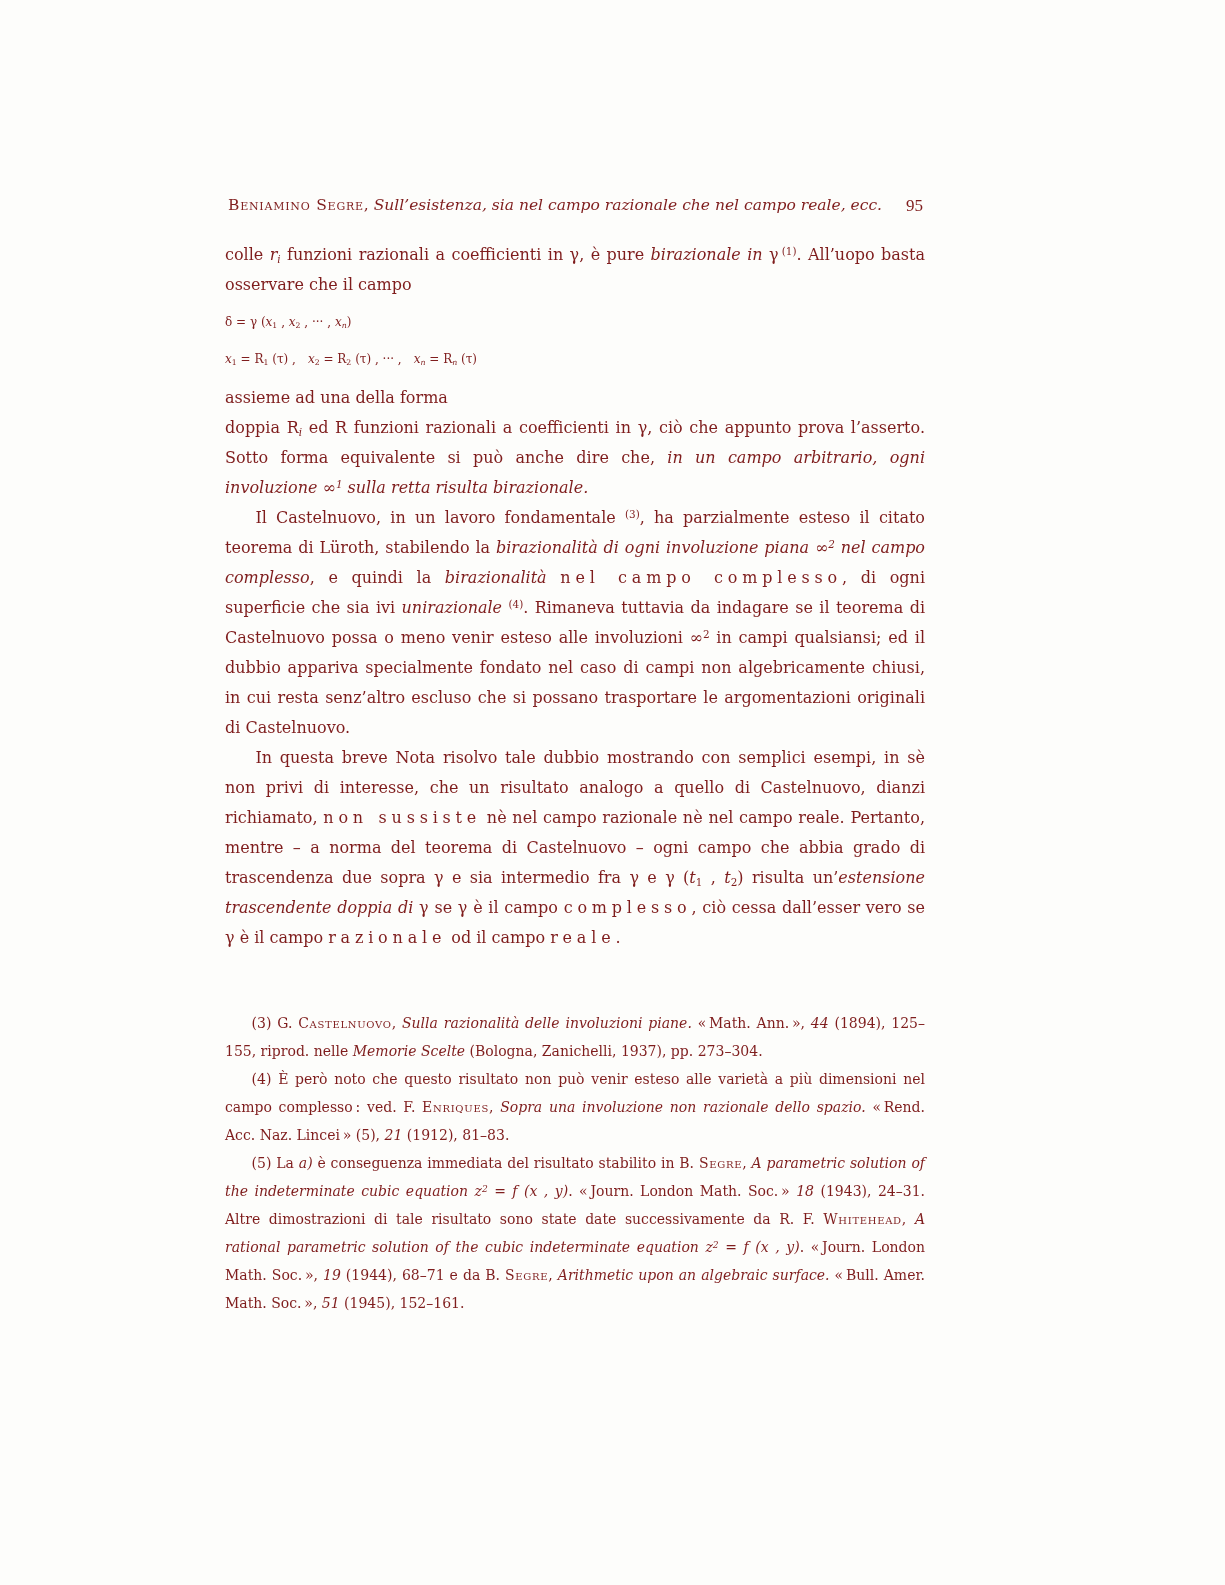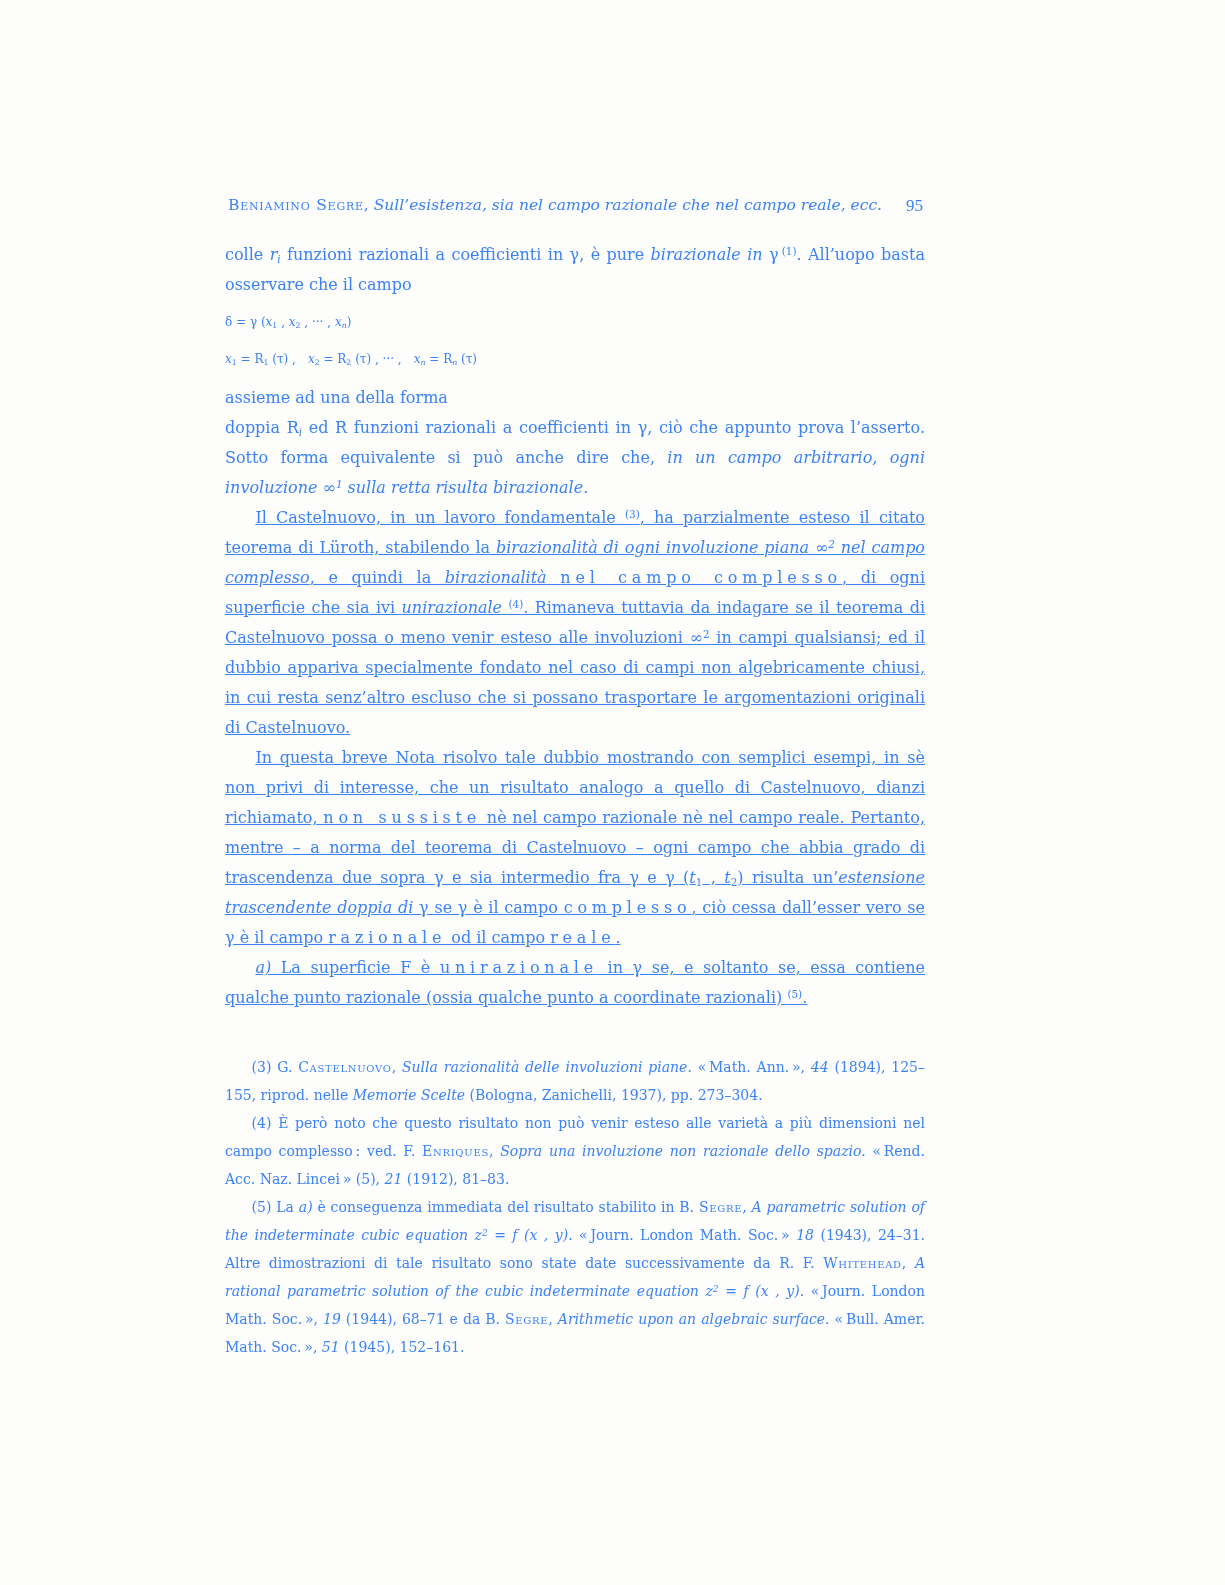--- a/index.html
+++ b/index.html
@@ -3,21 +3,21 @@
 <meta charset="utf-8">
 <title>Scanned paper page</title>
 <style>
   html, body { margin: 0; padding: 0; background: #e8e8e6; }
   .page {
     position: relative;
     width: 1225px;
     height: 1585px;
     margin: 0 auto;
     background: #fdfdfb;
-    color: #3b82f6;
+    color: #7f1d1d;
     font-family: "DejaVu Serif", "Liberation Serif", serif;
     box-sizing: border-box;
     padding: 196px 300px 0 225px;
     overflow: hidden;
   }
   
   .running-head {
     position: relative;
     width: 700px;
     font-size: 15.5px;
@@ -50,23 +50,23 @@
     line-height: 26px;
     text-align: left;
     margin: 9px 0 11px;
   }
   .fn {
     font-size: 14px;
     line-height: 28px;
     text-align: justify;
     text-indent: 1.9em;
   }
-  .ind { text-indent: 1.9em; text-decoration: underline; }
+  .ind { text-indent: 1.9em; }
   .gap { margin-top: 22px; }
-  .fngap { margin-top: 40px; }
+  .fngap { margin-top: 56px; }
   
   .i  { font-style: italic; }
   .sc { font-variant: small-caps; letter-spacing: 0.05em; }
   .ls { letter-spacing: 0.30em; }
   .sup { font-size: 0.65em; vertical-align: 0.45em; line-height: 0; letter-spacing: 0; }
   .sub { font-size: 0.65em; vertical-align: -0.25em; line-height: 0; letter-spacing: 0; }
   .i.sup, .i.sub { font-style: italic; }
 </style>
 </head>
 <body>
@@ -79,19 +79,18 @@
   </div>
 
   <div class="column">
       <div class="block p"><span>colle </span><span class="i">r</span><span class="i sub">i</span><span> funzioni razionali a coefficienti in γ, è pure </span><span class="i">birazionale in</span><span> γ </span><span class="sup">(1)</span><span>. All’uopo basta osservare che il campo</span></div>
       <div class="block eq"><span>δ = γ (</span><span class="i">x</span><span class="sub">1</span><span> , </span><span class="i">x</span><span class="sub">2</span><span> , ··· , </span><span class="i">x</span><span class="i sub">n</span><span>)</span></div>
       <div class="block eq"><span class="i">x</span><span class="sub">1</span><span> = R</span><span class="sub">1</span><span> (τ) , </span><span class="i">x</span><span class="sub">2</span><span> = R</span><span class="sub">2</span><span> (τ) , ··· , </span><span class="i">x</span><span class="i sub">n</span><span> = R</span><span class="i sub">n</span><span> (τ)</span></div>
       <div class="block p"><span>assieme ad una della forma</span></div>
       <div class="block p"><span>doppia R</span><span class="i sub">i</span><span> ed R funzioni razionali a coefficienti in γ, ciò che appunto prova l’asserto. Sotto forma equivalente si può anche dire che, </span><span class="i">in un campo arbitrario, ogni involuzione ∞</span><span class="i sup">1</span><span class="i"> sulla retta risulta birazionale.</span></div>
       <div class="block p ind"><span>Il Castelnuovo, in un lavoro fondamentale </span><span class="sup">(3)</span><span>, ha parzialmente esteso il citato teorema di Lüroth, stabilendo la </span><span class="i">birazionalità di ogni involuzione piana ∞</span><span class="i sup">2</span><span class="i"> nel campo complesso</span><span>, e quindi la </span><span class="i">birazionalità</span><span> </span><span class="ls">nel campo complesso</span><span>, di ogni superficie che sia ivi </span><span class="i">unirazionale</span><span> </span><span class="sup">(4)</span><span>. Rimaneva tuttavia da indagare se il teorema di Castelnuovo possa o meno venir esteso alle involuzioni ∞</span><span class="sup">2</span><span> in campi qualsiansi; ed il dubbio appariva specialmente fondato nel caso di campi non algebricamente chiusi, in cui resta senz’altro escluso che si possano trasportare le argomentazioni originali di Castelnuovo.</span></div>
       <div class="block p ind"><span>In questa breve Nota risolvo tale dubbio mostrando con semplici esempi, in sè non privi di interesse, che un risultato analogo a quello di Castelnuovo, dianzi richiamato, </span><span class="ls">non sussiste</span><span> nè nel campo razionale nè nel campo reale. Pertanto, mentre – a norma del teorema di Castelnuovo – ogni campo che abbia grado di trascendenza due sopra γ e sia intermedio fra γ e γ (</span><span class="i">t</span><span class="sub">1</span><span> , </span><span class="i">t</span><span class="sub">2</span><span>) risulta un’</span><span class="i">estensione trascendente doppia di</span><span> γ se γ è il campo </span><span class="ls">complesso</span><span>, ciò cessa dall’esser vero se γ è il campo </span><span class="ls">razionale</span><span> od il campo </span><span class="ls">reale</span><span>.</span></div>
-      <div class="block p ind"><span class="i">a)</span><span> La superficie F è </span><span class="ls">unirazionale</span><span> in γ se, e soltanto se, essa contiene qualche punto razionale (ossia qualche punto a coordinate razionali) </span><span class="sup">(5)</span><span>.</span></div>
       <div class="block fn fngap"><span>(3) G. </span><span class="sc">Castelnuovo</span><span>, </span><span class="i">Sulla razionalità delle involuzioni piane.</span><span> « Math. Ann. », </span><span class="i">44</span><span> (1894), 125–155, riprod. nelle </span><span class="i">Memorie Scelte</span><span> (Bologna, Zanichelli, 1937), pp. 273–304.</span></div>
       <div class="block fn"><span>(4) È però noto che questo risultato non può venir esteso alle varietà a più dimensioni nel campo complesso : ved. F. </span><span class="sc">Enriques</span><span>, </span><span class="i">Sopra una involuzione non razionale dello spazio.</span><span> « Rend. Acc. Naz. Lincei » (5), </span><span class="i">21</span><span> (1912), 81–83.</span></div>
       <div class="block fn"><span>(5) La </span><span class="i">a)</span><span> è conseguenza immediata del risultato stabilito in B. </span><span class="sc">Segre</span><span>, </span><span class="i">A parametric solution of the indeterminate cubic equation z</span><span class="i sup">2</span><span class="i"> = f (x , y)</span><span>. « Journ. London Math. Soc. » </span><span class="i">18</span><span> (1943), 24–31. Altre dimostrazioni di tale risultato sono state date successivamente da R. F. </span><span class="sc">Whitehead</span><span>, </span><span class="i">A rational parametric solution of the cubic indeterminate equation z</span><span class="i sup">2</span><span class="i"> = f (x , y)</span><span>. « Journ. London Math. Soc. », </span><span class="i">19</span><span> (1944), 68–71 e da B. </span><span class="sc">Segre</span><span>, </span><span class="i">Arithmetic upon an algebraic surface.</span><span> « Bull. Amer. Math. Soc. », </span><span class="i">51</span><span> (1945), 152–161.</span></div>
     </div>
 
 </div>
 
 </body></html>

